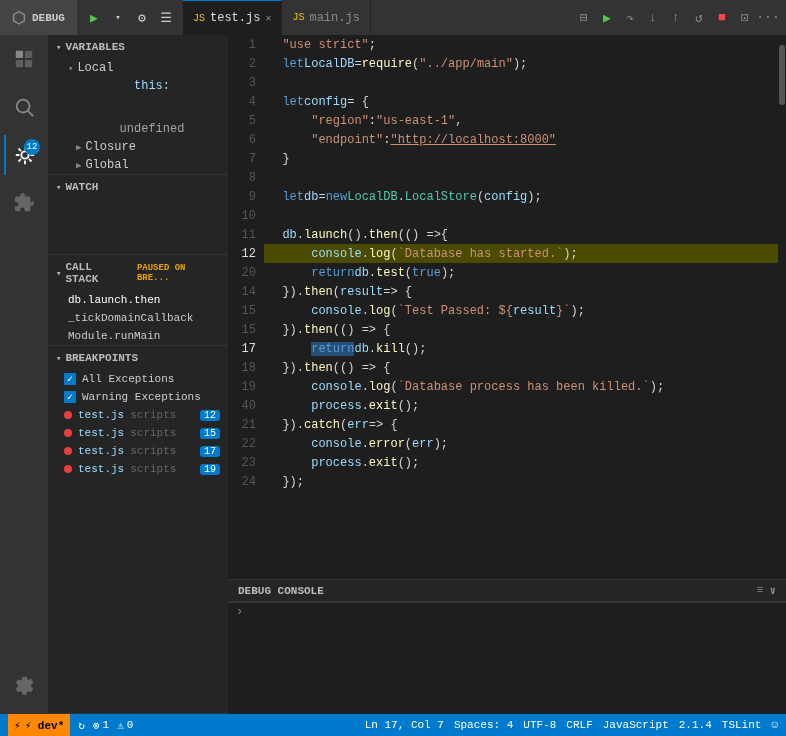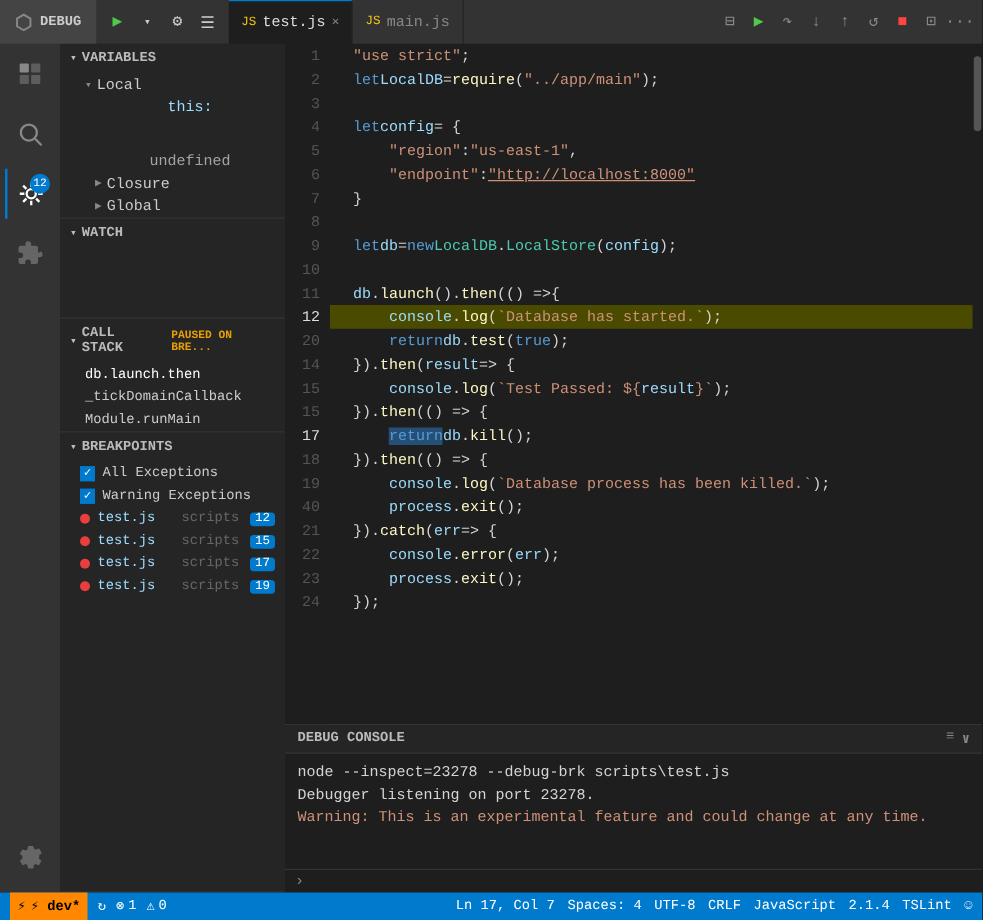--- a/index.html
+++ b/index.html
@@ -219,21 +219,21 @@
     }
     .bp-check.checked { background: #007acc; border-color: #007acc; color: white; }
     .bp-dot {
       width: 8px;
       height: 8px;
       border-radius: 50%;
       background: #e83e3e;
       flex-shrink: 0;
     }
     .bp-file { color: #9cdcfe; }
-    .bp-path { color: #666; margin-left: 15px; }
+    .bp-path { color: #666; margin-left: 0; }
     .bp-line { margin-left: auto; background: #007acc; color: white; padding: 0 4px; border-radius: 3px; font-size: 10px; }
 
     
     .editor-area {
       flex: 1;
       display: flex;
       flex-direction: column;
       overflow: hidden;
     }
     .editor-main {
@@ -755,25 +755,20 @@
     </div>
 
     <div class="debug-console">
       <div class="console-header">
         <span>DEBUG CONSOLE</span>
         <div class="console-header-right">
           <span>≡</span>
           <span>∨</span>
         </div>
       </div>
-      <div class="console-output">
-        <div>node --inspect=23278 --debug-brk scripts\test.js</div>
-        <div>Debugger listening on port 23278.</div>
-        <div class="warning-line">Warning: This is an experimental feature and could change at any time.</div>
-      </div>
       <div class="console-input-row">
         <span class="console-prompt">›</span>
         <input class="console-input" type="text" style="">
       </div>
     </div>
   </div>
 
 </div>
 
 <div class="status-bar">

